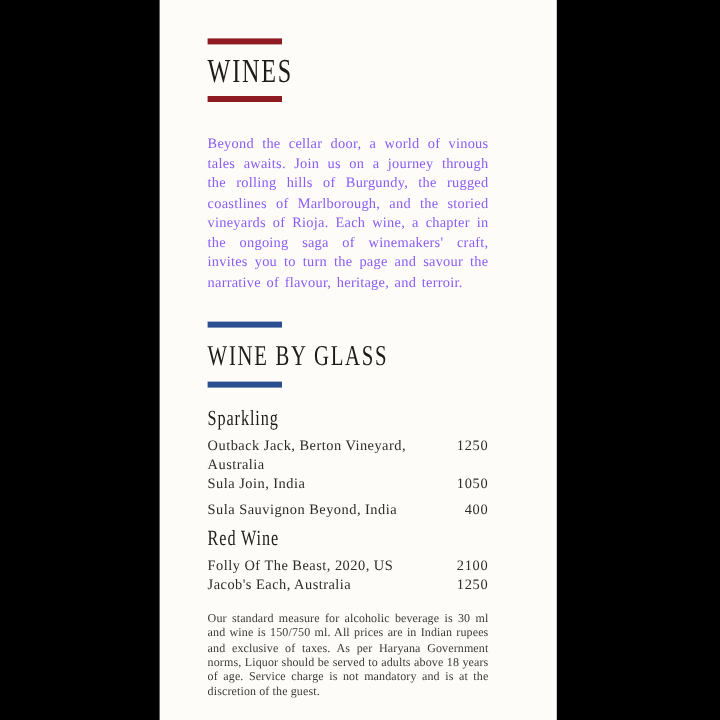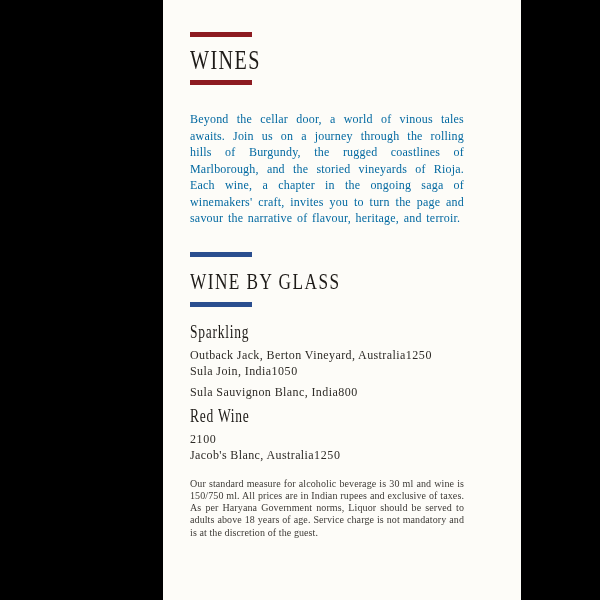--- a/index.html
+++ b/index.html
@@ -2,25 +2,24 @@
 <html><head>
 <meta charset="utf-8">
 <style>
   html,body{margin:0;padding:0;}
   body{
     width:600px;height:600px;position:relative;overflow:hidden;
     background:#000;
     font-family:"Liberation Serif", serif;
   }
   .page{
-    position:absolute;left:133px;top:0;width:358px;height:600px;
+    position:absolute;left:133px;top:0;width:331px;height:600px;
     background:#FDFCF8;color:#26231F;
     box-sizing:border-box;
-    padding:0 57px 0 27px;
-    margin-left:30px;
+    padding:0 57px 0 40px;
   }
   .bar{width:62px;height:5px;}
   .bar.red{background:#8D1B21;}
   .bar.blue{background:#2A4E8F;}
   .bar.b1{margin-top:32px;}
   .display{
     display:inline-block;
     font-family:"Liberation Serif", serif;
     transform:scaleX(0.72);
     transform-origin:left bottom;
@@ -28,41 +27,41 @@
     font-weight:500;
     color:#1E1B18;
   }
   .main-title{margin-top:5px;height:35px;line-height:35px;}
   .main-title .display{font-size:28px;letter-spacing:2px;}
   .bar.red2{margin-top:3px;}
   .intro{
     margin:26px 0 0 0;
     font-size:12px;line-height:16.5px;
     letter-spacing:0.2px;word-spacing:1.5px;
-    text-align:justify;color:#0369a1;
+    text-align:justify;color:#8b5cf6;
   }
   .bar.blue1{margin-top:25px;}
   .section-heading{
     margin-top:4px;height:40px;
     display:flex;align-items:baseline;gap:12px;
     line-height:40px;
   }
   .section-heading .title .display{font-size:24px;letter-spacing:2px;}
   .section-heading .size{margin-left:-28px;}
   .section-heading .size .display{font-size:14px;letter-spacing:1px;}
   .bar.blue2{margin-top:1px;}
   .category{margin:0;}
   .cat-title{height:24px;line-height:24px;}
   .cat-title .display{font-size:18px;letter-spacing:1px;transform:scaleX(0.75);}
   .cat-sparkling{margin-top:13px;}
   .cat-white{margin-top:5px;}
   .cat-red{margin-top:4px;}
   .items{margin-top:3px;}
   .item-row{
-    display:flex;align-items:baseline;
+    display:flex;justify-content:space-between;align-items:baseline;
     font-size:12px;line-height:16px;
     letter-spacing:0.4px;color:#2E2B27;
   }
   .item-price{letter-spacing:0.6px;}
   .disclaimer{
     margin-top:15px;
     font-size:10px;line-height:12.3px;
     letter-spacing:0.1px;
     text-align:justify;color:#3D3A36;
   }
@@ -102,36 +101,37 @@
       <div class="item-row">
         <span class="item-name">Sula Join, India</span>
         <span class="item-price">1050</span>
       </div>
     </div>
   </div>
 
   <div class="category cat-white">
     <div class="items">
       <div class="item-row">
-        <span class="item-name">Sula Sauvignon Blanc, India</span>
-        <span class="item-price">800</span>
+        <span class="item-name">Sula Sauvignon Beyond, India</span>
+        <span class="item-price">400</span>
       </div>
     </div>
   </div>
 
   <div class="category cat-red">
     <div class="cat-title">
       <span class="display">Red Wine</span>
     </div>
     <div class="items">
       <div class="item-row">
+        <span class="item-name">Folly Of The Beast, 2020, US</span>
         <span class="item-price">2100</span>
       </div>
       <div class="item-row">
-        <span class="item-name">Jacob's Blanc, Australia</span>
+        <span class="item-name">Jacob's Each, Australia</span>
         <span class="item-price">1250</span>
       </div>
     </div>
   </div>
 
   <p class="disclaimer">Our standard measure for alcoholic beverage is 30 ml and wine is 150/750 ml. All prices are in Indian rupees and exclusive of taxes. As per Haryana Government norms, Liquor should be served to adults above 18 years of age. Service charge is not mandatory and is at the discretion of the guest.</p>
 
 </div>
 
 </body></html>

